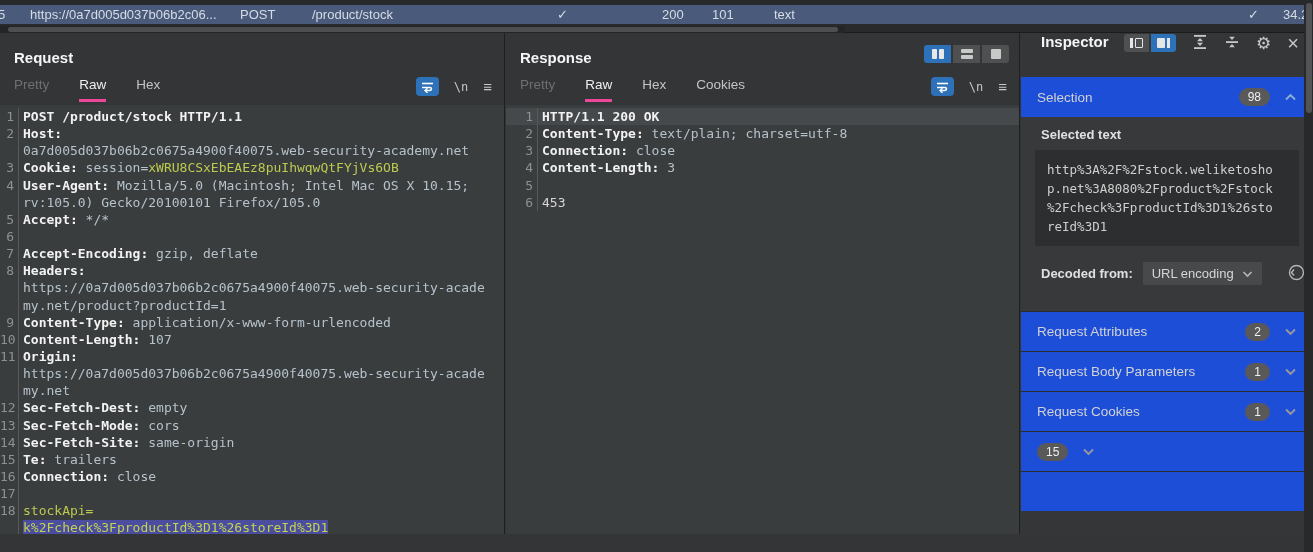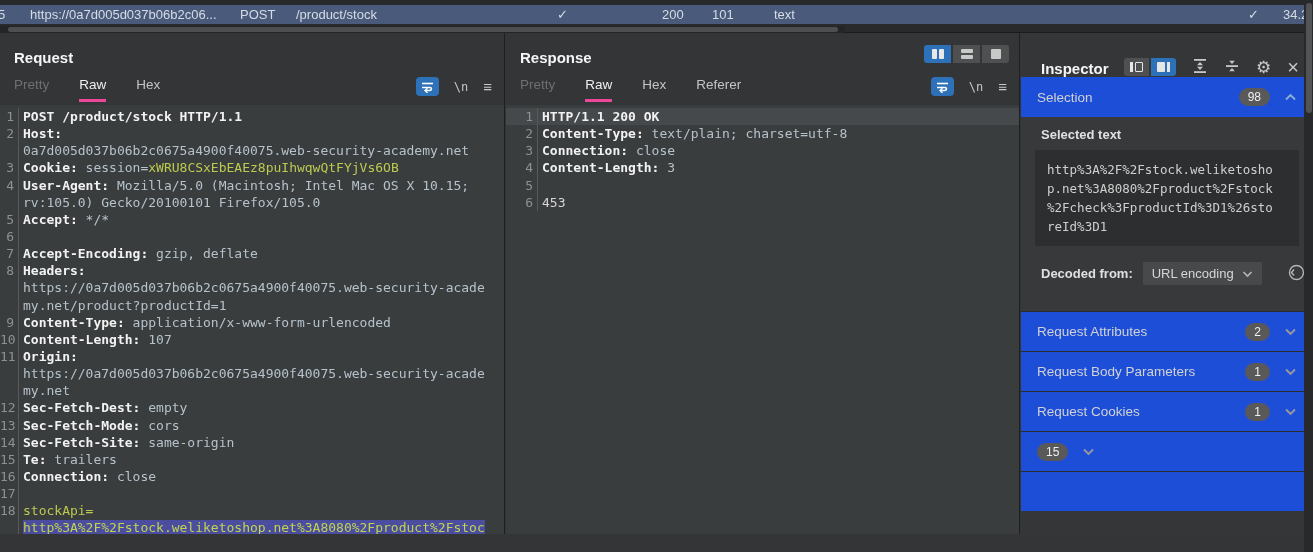--- a/index.html
+++ b/index.html
@@ -52,21 +52,21 @@
   #response-editor .ln { width:32px; }
   .code { padding-left:4px; color:#b6c2cb; }
   .seg-name { color:#f2f2f2; font-weight:bold; }
   .seg-val { color:#b6c2cb; }
   .seg-green { color:#bcca50; }
   .seg-white { color:#f2f2f2; font-weight:bold; }
   .seg-plain { color:#d6d6d6; }
   .seg-sel { color:#c3d44f; background:#4b4e9e; }
   .caret { display:inline-block; width:2px; height:15px; background:#ffffff; vertical-align:middle; margin-right:-2px; }
   
-  #inspector-panel .ins-header { position:absolute; top:0; left:0; right:0; height:44px; display:flex; align-items:flex-end; padding:0 14px 0 20px; }
+  #inspector-panel .ins-header { position:absolute; top:0; left:0; right:0; height:44px; display:flex; align-items:flex-start; padding:0 14px 0 20px; }
   #inspector-title { font-size:15px; font-weight:bold; color:#f5f5f5; }
   .ins-icons { margin-left:auto; display:flex; align-items:center; gap:16px; }
   .dock-group { display:flex; gap:2px; }
   .dock-btn { width:25px; height:18px; background:#4e5052; display:flex; align-items:center; justify-content:center; gap:2px; }
   .dock-btn:first-child { border-radius:3px 0 0 3px; }
   .dock-btn:last-child { border-radius:0 3px 3px 0; }
   .dock-btn.active { background:#2d71b8; }
   .dock-btn .bar { width:3px; height:10px; background:#e6e6e6; }
   .dock-btn .box { width:8px; height:10px; border:1.5px solid #e6e6e6; border-radius:1px; }
   .dock-btn .boxf { width:8px; height:10px; background:#e6e6e6; border-radius:1px; }
@@ -94,21 +94,21 @@
 <body>
 
 <div id="app">
 
   <div id="topbar">
     <div class="sliver"></div>
     <div id="toprow">
         <span class="cell" style="left: -2px;">5</span>
         <span class="cell" style="left: 30px;">https://0a7d005d037b06b2c06...</span>
         <span class="cell" style="left: 240px;">POST</span>
-        <span class="cell" style="left: 296px;">/product/stock</span>
+        <span class="cell" style="left: 312px;">/product/stock</span>
         <span class="cell" style="left: 557px;">✓</span>
         <span class="cell" style="left: 662px;">200</span>
         <span class="cell" style="left: 712px;">101</span>
         <span class="cell" style="left: 774px;">text</span>
         <span class="cell" style="left: 1248px;">✓</span>
         <span class="cell" style="left: 1283px;">34.2</span>
       </div>
     <div id="hscroll">
       <div class="thumb"></div>
     </div>
@@ -150,21 +150,20 @@
         <div class="line"><span class="ln">11</span><span class="code"><span class="seg-name">Origin:</span></span></div>
         <div class="line"><span class="ln"></span><span class="code"><span class="seg-val">https://0a7d005d037b06b2c0675a4900f40075.web-security-acade</span></span></div>
         <div class="line"><span class="ln"></span><span class="code"><span class="seg-val">my.net</span></span></div>
         <div class="line"><span class="ln">12</span><span class="code"><span class="seg-name">Sec-Fetch-Dest:</span><span class="seg-val"> empty</span></span></div>
         <div class="line"><span class="ln">13</span><span class="code"><span class="seg-name">Sec-Fetch-Mode:</span><span class="seg-val"> cors</span></span></div>
         <div class="line"><span class="ln">14</span><span class="code"><span class="seg-name">Sec-Fetch-Site:</span><span class="seg-val"> same-origin</span></span></div>
         <div class="line"><span class="ln">15</span><span class="code"><span class="seg-name">Te:</span><span class="seg-val"> trailers</span></span></div>
         <div class="line"><span class="ln">16</span><span class="code"><span class="seg-name">Connection:</span><span class="seg-val"> close</span></span></div>
         <div class="line"><span class="ln">17</span><span class="code"></span></div>
         <div class="line"><span class="ln">18</span><span class="code"><span class="seg-green">stockApi=</span></span></div>
-        <div class="line"><span class="ln"></span><span class="code"><span class="caret"></span><span class="seg-sel">http%3A%2F%2Fstock.weliketoshop.net%3A8080%2Fproduct%2Fstoc</span></span></div>
         <div class="line"><span class="ln"></span><span class="code"><span class="seg-sel">k%2Fcheck%3FproductId%3D1%26storeId%3D1</span></span></div>
       </div>
   </div>
 
   <div class="panel" id="response-panel">
     <div class="panel-title">Response</div>
     <div class="seg-group">
       <div class="seg-btn active">
           <span class="vbar"></span>
           <span class="vbar"></span>
@@ -176,21 +175,21 @@
           </span>
         </div>
       <div class="seg-btn">
           <span class="sq"></span>
         </div>
     </div>
     <div class="tabs" id="response-tabs">
         <div class="tab disabled">Pretty</div>
         <div class="tab active">Raw</div>
         <div class="tab">Hex</div>
-        <div class="tab">Referer</div>
+        <div class="tab">Cookies</div>
       </div>
     <div class="editor-icons">
       <div class="wrap-btn">
         <svg width="15" height="13" viewBox="0 0 15 13">
           <path d="M2 3.5 H13" stroke="#fff" stroke-width="1.6" fill="none"></path>
           <path d="M2 7.5 H10 C12 7.5 12 10.5 9.5 10.5 H6" stroke="#fff" stroke-width="1.6" fill="none"></path>
           <path d="M7.5 8.2 L5 10.5 L7.5 12.8" stroke="#fff" stroke-width="1.4" fill="none"></path>
         </svg>
       </div>
       <span class="nl-glyph">\n</span>

